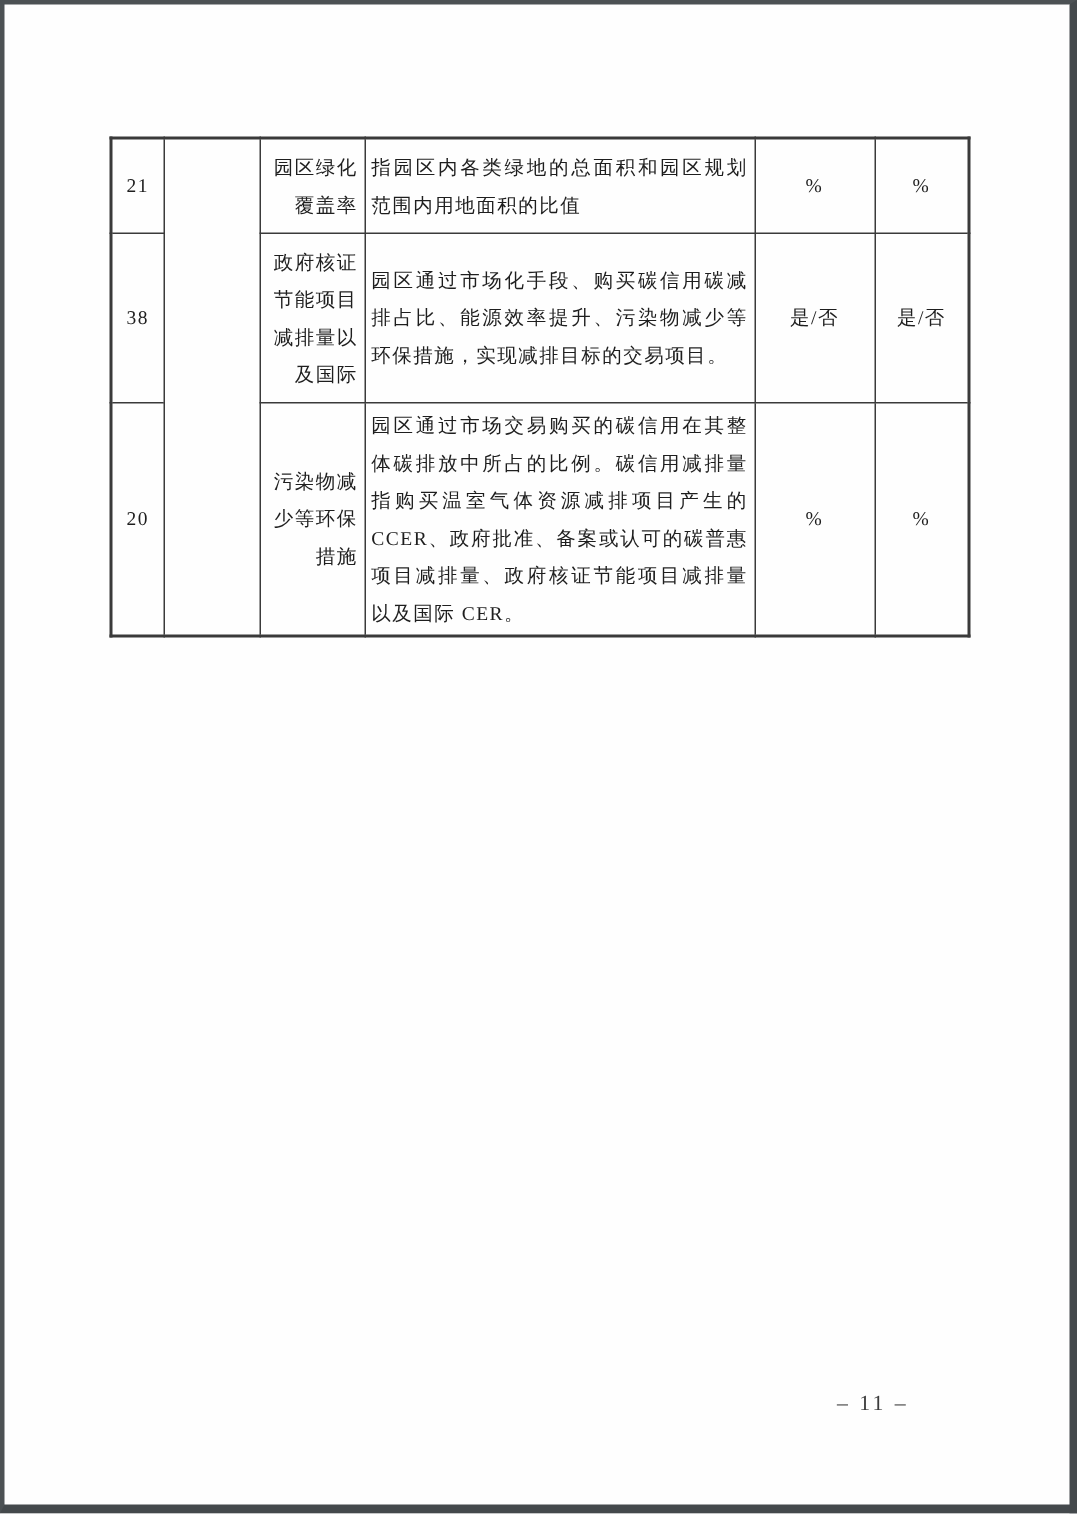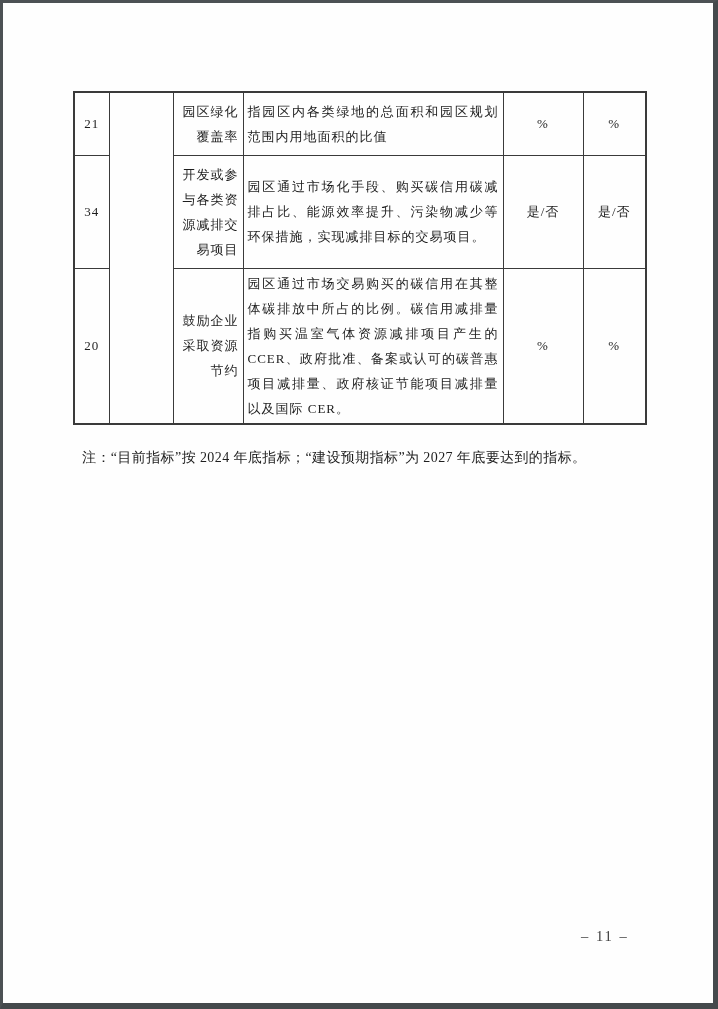--- a/index.html
+++ b/index.html
@@ -70,21 +70,21 @@
     left: 79px;
     top: 444px;
     width: 566px;
     font-size: 14px;
     letter-spacing: 0.4px;
     line-height: 22px;
     color: #1e1e1e;
   }
   .page-number {
     position: absolute;
-    left: 578px;
+    left: 555px;
     top: 925px;
     font-size: 14.5px;
     letter-spacing: 2px;
     color: #3c3c3c;
   }
 </style>
 </head>
 <body>
 
 <div class="page">
@@ -101,33 +101,32 @@
     <tbody>
       <tr class="r1">
         <td class="c-num">21</td>
         <td class="c-cat" rowspan="3"></td>
         <td class="c-name">园区绿化覆盖率</td>
         <td class="c-desc">指园区内各类绿地的总面积和园区规划范围内用地面积的比值</td>
         <td class="c-val">%</td>
         <td class="c-val">%</td>
       </tr>
       <tr class="r2">
-        <td class="c-num">34</td>
-        <td class="c-name">开发或参与各类资源减排交易项目</td>
+        <td class="c-num">38</td>
+        <td class="c-name">政府核证节能项目减排量以及国际</td>
         <td class="c-desc">园区通过市场化手段、购买碳信用碳减排占比、能源效率提升、污染物减少等环保措施，实现减排目标的交易项目。</td>
         <td class="c-val">是/否</td>
         <td class="c-val">是/否</td>
       </tr>
       <tr class="r3">
         <td class="c-num">20</td>
-        <td class="c-name">鼓励企业采取资源节约</td>
+        <td class="c-name">污染物减少等环保措施</td>
         <td class="c-desc">园区通过市场交易购买的碳信用在其整体碳排放中所占的比例。碳信用减排量指购买温室气体资源减排项目产生的CCER、政府批准、备案或认可的碳普惠项目减排量、政府核证节能项目减排量以及国际 CER。</td>
         <td class="c-val">%</td>
         <td class="c-val">%</td>
       </tr>
     </tbody>
   </table>
 
-  <div class="footnote">注：“目前指标”按 2024 年底指标；“建设预期指标”为 2027 年底要达到的指标。</div>
 
   <div class="page-number">– 11 –</div>
 
 </div>
 
 </body></html>

